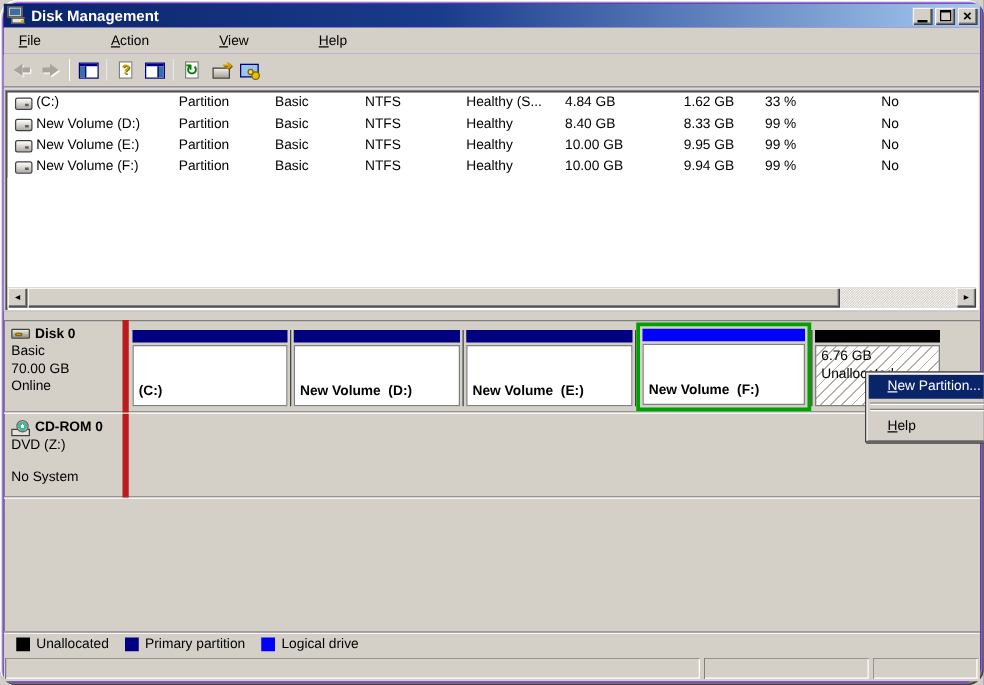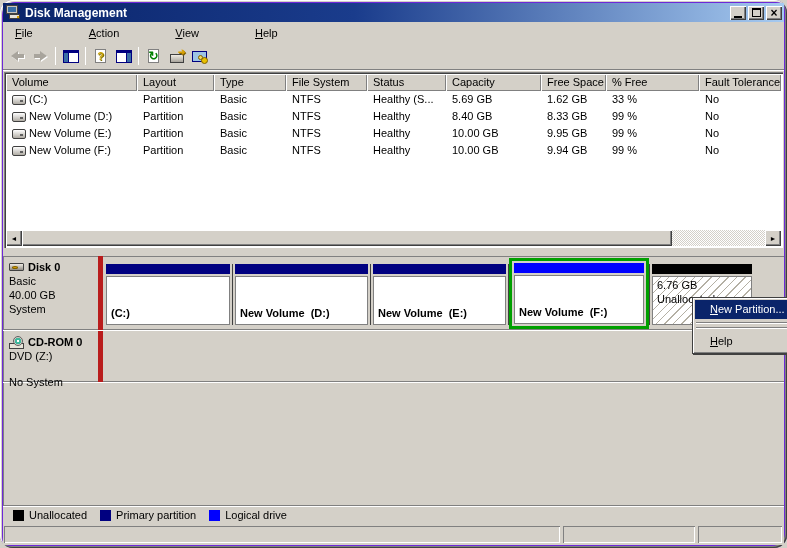--- a/index.html
+++ b/index.html
@@ -78,21 +78,21 @@
   .strack { flex:1; background-color:#D4D0C8;
     background-image:linear-gradient(45deg,#fff 25%,transparent 25%,transparent 75%,#fff 75%),
                      linear-gradient(45deg,#fff 25%,transparent 25%,transparent 75%,#fff 75%);
     background-size:2px 2px; background-position:0 0,1px 1px; }
 
   .splitter { flex:0 0 7px; background:#D4D0C8; }
 
   
   .graphpane { flex:1 1 auto; background:#D4D0C8; box-shadow: inset 1px 1px 0 #808080; position:relative; overflow:hidden; }
   .disk-row { display:flex; height:75px; border-bottom:1px solid #fff; box-shadow: inset 0 -1px 0 #808080; }
-  .disk-row.cdrom { height:52px; }
+  .disk-row.cdrom { height:68px; }
   .disk-label { width:100px; flex:0 0 100px; padding:4px 2px 0 6px; border-right:5px solid #b91c1c; line-height:14px; }
   .disk-label .l1 { display:flex; align-items:center; gap:2px; font-weight:bold; }
   .hd-ico { width:17px; height:12px; flex:0 0 17px; position:relative; }
   .hd-ico .b { position:absolute; left:0; top:2px; width:15px; height:8px; background:linear-gradient(#f0ece4,#908c84); border:1px solid #404040; border-radius:1px; }
   .hd-ico .d { position:absolute; left:3px; top:5px; width:6px; height:3px; background:#d8a000; border:1px solid #806000; border-radius:50%; }
   .cd-ico { width:17px; height:13px; flex:0 0 17px; position:relative; }
   .cd-ico .tray { position:absolute; left:0; bottom:0; width:15px; height:6px; background:#e8e4d8; border:1px solid #404040; }
   .cd-ico .disc { position:absolute; left:4px; top:0; width:10px; height:10px; border-radius:50%; background:radial-gradient(circle,#ffffff 0 1.5px,#40b89c 1.5px 3.5px,#d0ccc4 3.5px 5px); border:1px solid #606060; }
   .blocks { flex:1; display:flex; padding:8px 3px 5px 3px; align-items:stretch; }
   .block { display:flex; flex-direction:column; }
@@ -205,42 +205,31 @@
       </span>
     <span class="tbtn">
         <span class="ico-pc">
           <span class="gear1"></span>
           <span class="gear2"></span>
         </span>
       </span>
   </div>
 
   <div class="toppane">
-    <div class="lv-grid lv-header">
-      <div class="hcell">Volume</div>
-      <div class="hcell">Layout</div>
-      <div class="hcell">Type</div>
-      <div class="hcell">File System</div>
-      <div class="hcell">Status</div>
-      <div class="hcell">Capacity</div>
-      <div class="hcell">Free Space</div>
-      <div class="hcell">% Free</div>
-      <div class="hcell">Fault Tolerance</div>
-    </div>
 
     <div class="lv-grid lv-row">
       <div class="cell">
           <span class="vol-ico"></span>
           <span>(C:)</span>
         </div>
       <div class="cell">Partition</div>
       <div class="cell">Basic</div>
       <div class="cell">NTFS</div>
       <div class="cell">Healthy (S...</div>
-      <div class="cell">5.69 GB</div>
+      <div class="cell">4.84 GB</div>
       <div class="cell">1.62 GB</div>
       <div class="cell">33 %</div>
       <div class="cell">No</div>
     </div>
 
     <div class="lv-grid lv-row">
       <div class="cell">
           <span class="vol-ico"></span>
           <span>New Volume (D:)</span>
         </div>
@@ -301,22 +290,22 @@
     <div class="disk-row">
       <div class="disk-label">
         <div class="l1">
             <span class="hd-ico">
               <span class="b"></span>
               <span class="d"></span>
             </span>
             <span>Disk 0</span>
           </div>
         <div>Basic</div>
-        <div>40.00 GB</div>
-        <div>System</div>
+        <div>70.00 GB</div>
+        <div>Online</div>
       </div>
       <div class="blocks">
 
         <div class="block w-c">
           <div class="band primary"></div>
           <div class="bbox">
             <div class="bname">(C:)</div>
             
             
           </div>

